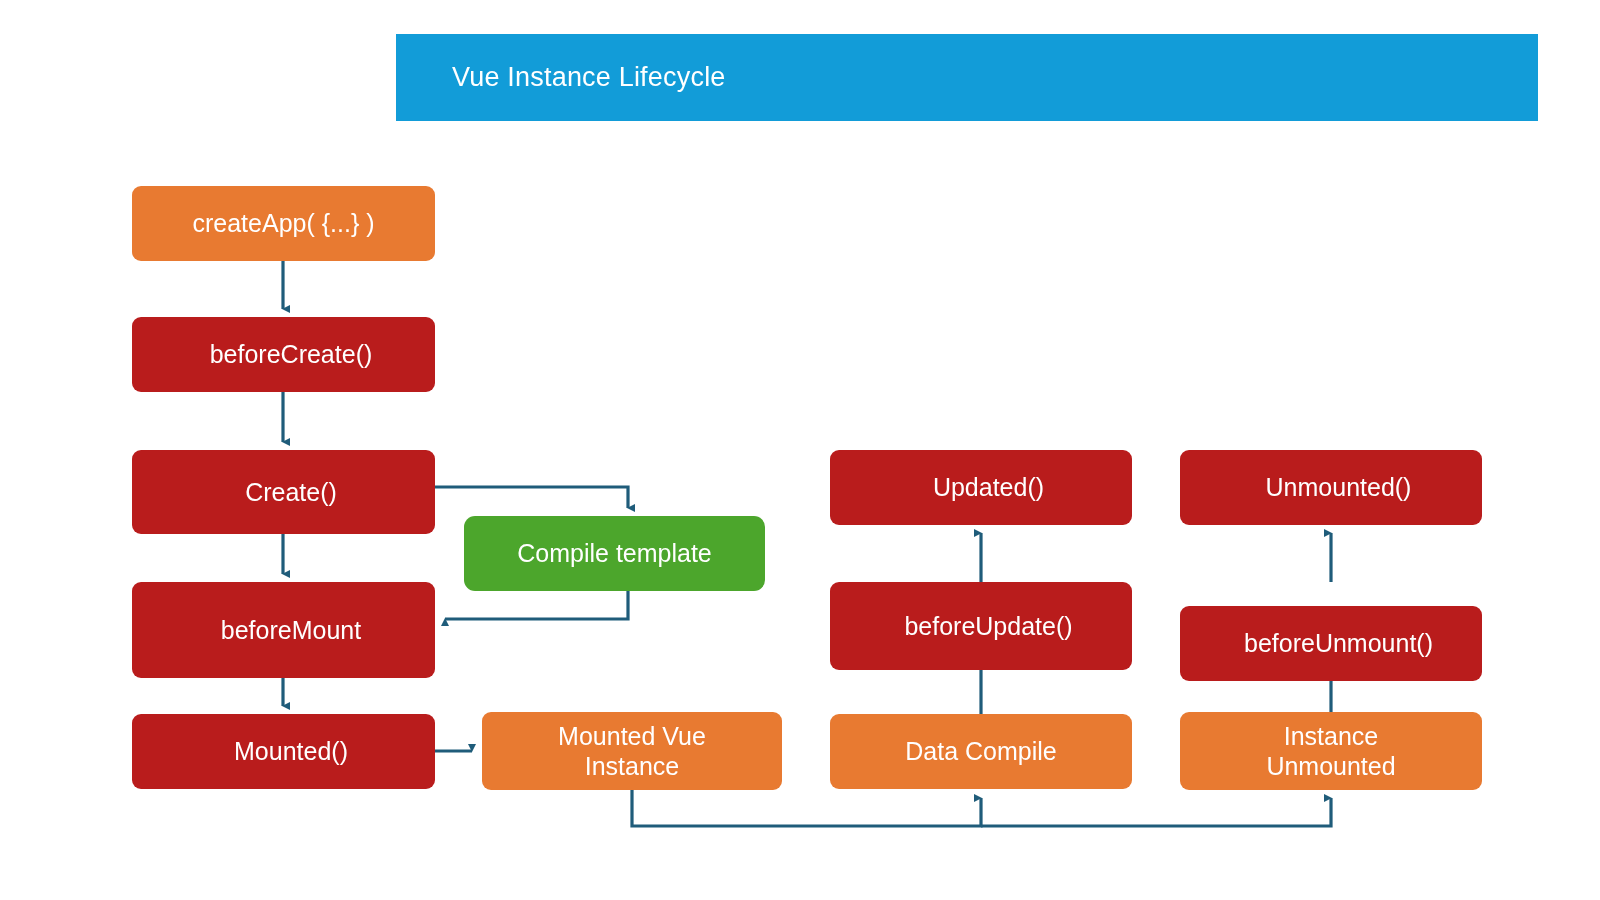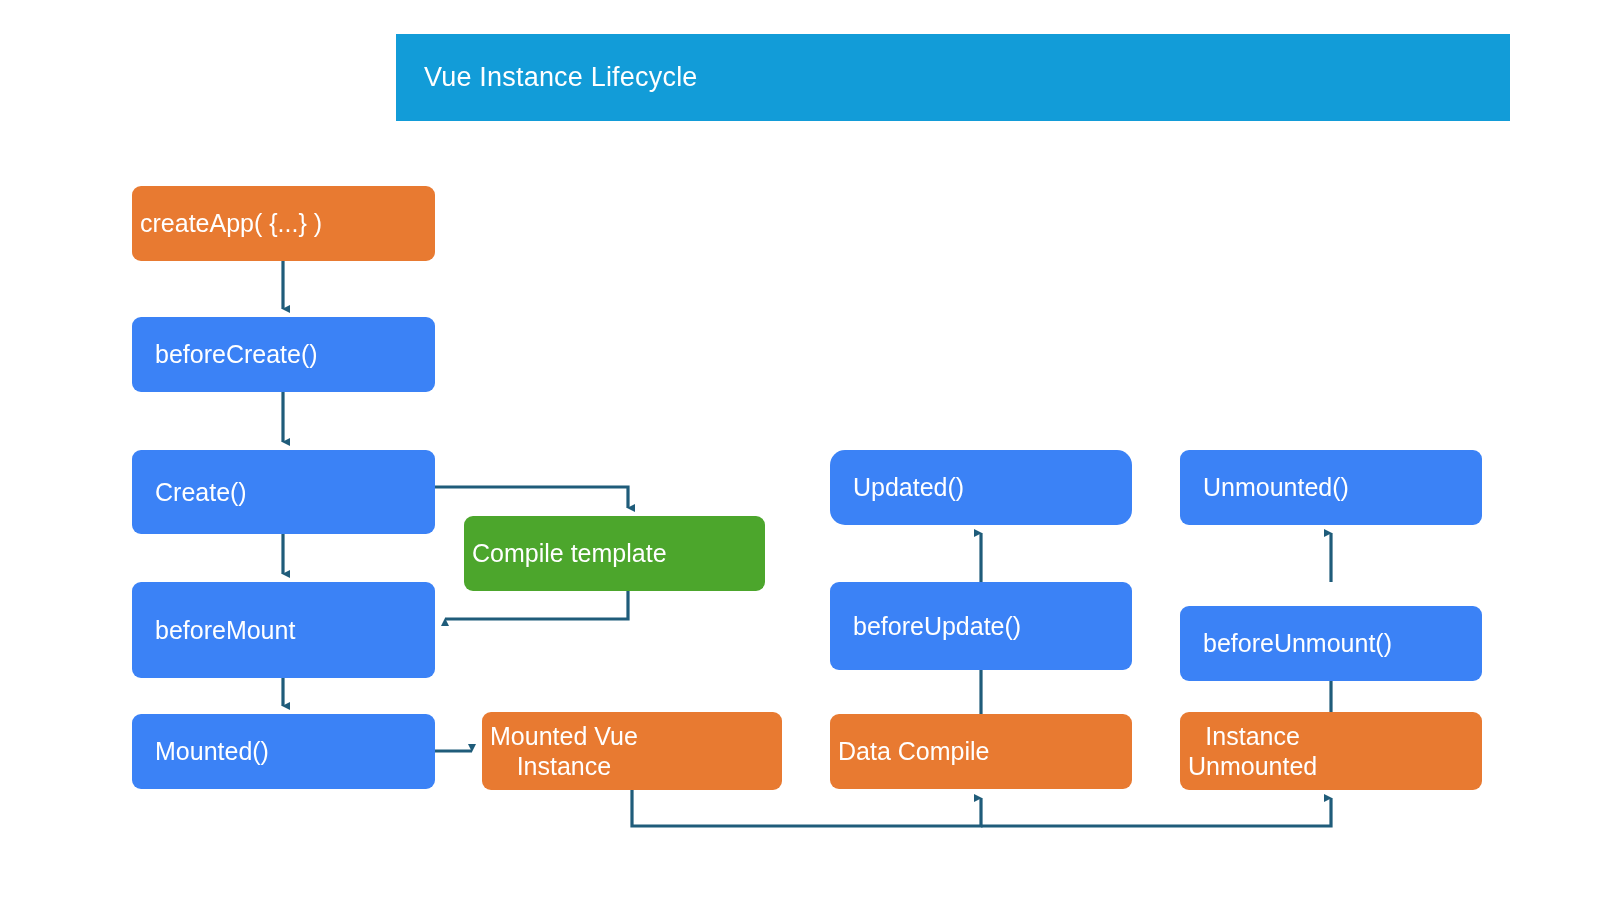--- a/index.html
+++ b/index.html
@@ -29,45 +29,47 @@
   }
   .title-banner {
     position: absolute;
     left: 396px;
     top: 34px;
     width: 1114px;
     height: 87px;
     background: #129CD8;
     display: flex;
     align-items: center;
+    padding-left: 28px;
   }
   .title-banner .title-text {
     color: #ffffff;
     font-size: 27px;
     font-weight: 400;
     letter-spacing: 0.2px;
     margin-left: 28px;
   }
   .node {
     position: absolute;
     border-radius: 9px;
     display: flex;
     align-items: center;
+    justify-content: center;
     text-align: center;
     color: #ffffff;
     font-size: 25px;
     font-weight: 400;
     line-height: 1.22;
     box-sizing: border-box;
     padding: 2px 8px;
     z-index: 2;
   }
-  .node.purple { background: #3b82f6; padding-left: 23px; }
+  .node.purple { background: #b91c1c; padding-left: 23px; }
   .node.orange { background: #E87A31; }
-  .node.green  { background: #4CA62C; }
+  .node.green  { background: #4CA62C; border-radius: 11px; }
   .node .node-label { display: block; white-space: pre-line; }
 </style>
 </head>
 <body>
 
 <div id="stage">
 
   <div class="title-banner">
     <span class="title-text">Vue Instance Lifecycle</span>
   </div>
@@ -140,21 +142,21 @@
 
   <div class="node purple" style="left:132px; top:714px; width:303px; height:75px;">
     <span class="node-label">Mounted()</span>
   </div>
 
   <div class="node orange" style="left:482px; top:712px; width:300px; height:78px;">
     <span class="node-label">Mounted Vue
 Instance</span>
   </div>
 
-  <div class="node purple" style="left:830px; top:450px; width:302px; height:75px;border-radius:15px;">
+  <div class="node purple" style="left:830px; top:450px; width:302px; height:75px;">
     <span class="node-label">Updated()</span>
   </div>
 
   <div class="node purple" style="left:830px; top:582px; width:302px; height:88px;">
     <span class="node-label">beforeUpdate()</span>
   </div>
 
   <div class="node orange" style="left:830px; top:714px; width:302px; height:75px;">
     <span class="node-label">Data Compile</span>
   </div>

